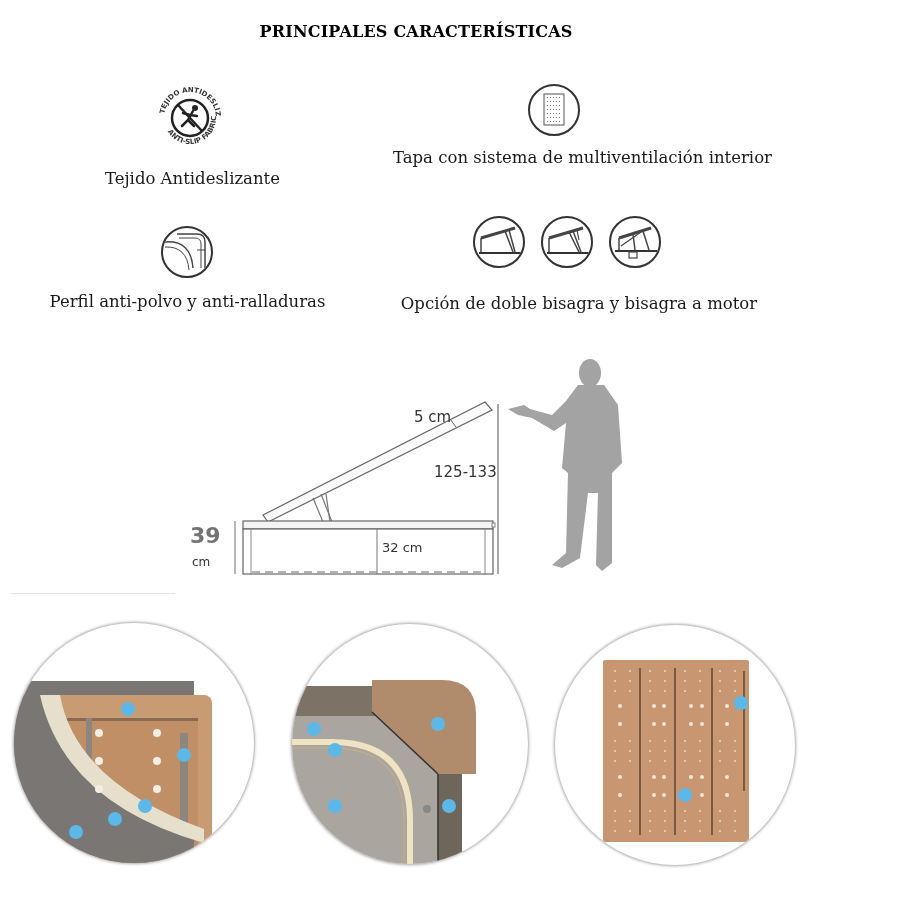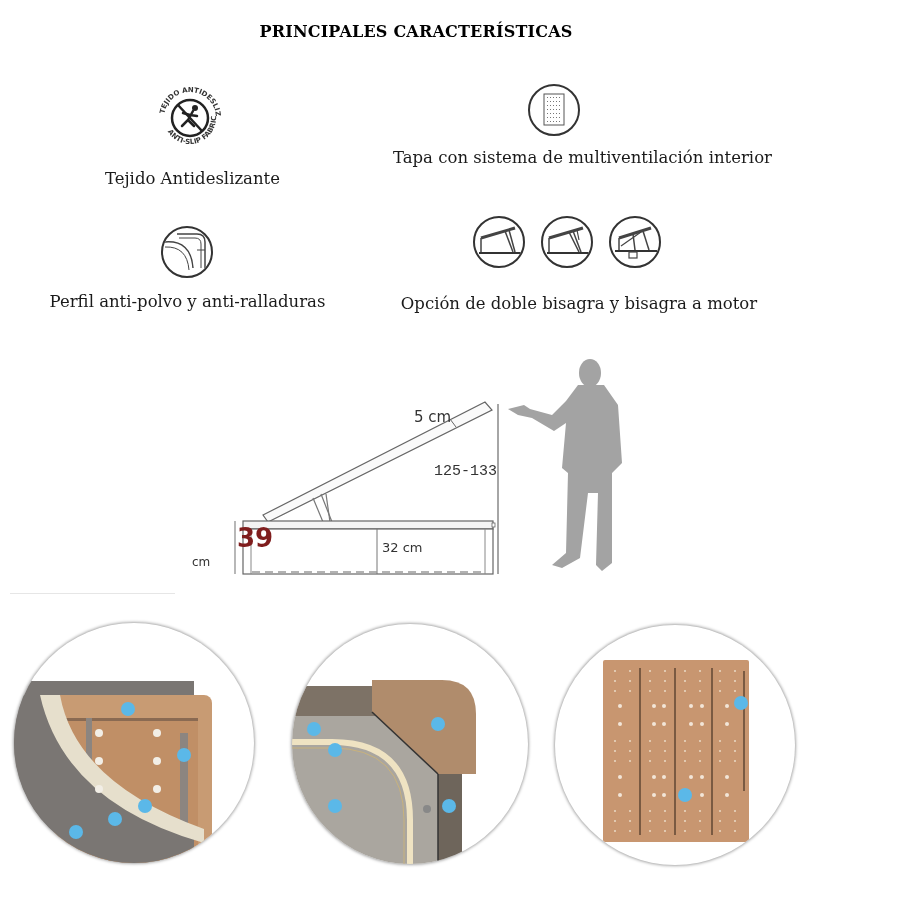--- a/index.html
+++ b/index.html
@@ -140,22 +140,22 @@
     <line x1="305" y1="139" x2="305" y2="184" stroke="#888" stroke-width="1"></line>
     <line x1="197" y1="139" x2="197" y2="184" stroke="#777" stroke-width="1"></line>
     <line x1="72" y1="182" x2="304" y2="182" stroke="#999" stroke-width="1.5" stroke-dasharray="8,5"></line>
 
     <line x1="55" y1="131" x2="55" y2="184" stroke="#888" stroke-width="1.2"></line>
 
     <line x1="318" y1="14" x2="318" y2="184" stroke="#888" stroke-width="1.5"></line>
   </svg>
 </div>
 <div class="diag-text" style="left:390px; top:408px; font-size:15px;margin-left:24px;">5 cm</div>
-<div class="diag-text" style="left:434px; top:463px; font-size:15px;font-family:Liberation Mono, monospace;">125-133</div>
-<div class="diag-text" style="left:190px; top:523px; font-size:26px; font-weight:bold; color:#7f1d1d;margin-left:47px;">39</div>
+<div class="diag-text" style="left:434px; top:463px; font-size:15px;">125-133</div>
+<div class="diag-text" style="left:190px; top:523px; font-size:22px; font-weight:bold; color:#737373;">39</div>
 <div class="diag-text" style="left:192px; top:555px; font-size:12px;">cm</div>
 <div class="diag-text" style="left:382px; top:540px; font-size:13px;">32 cm</div>
 
 <div class="abs" style="left:500px; top:353px; width:125px; height:225px;">
   <svg width="125" height="225" viewBox="0 0 125 225">
     <g fill="#a3a3a3">
       <ellipse cx="90" cy="20" rx="11" ry="14"></ellipse>
       <path d="M78 32 L104 32 L118 52 L122 110 L112 120 L112 210 L102 218 L96 212 L98 140 L88 140 L80 205 L62 215 L52 212 L66 200 L68 120 L62 115 L66 70 L54 78 L32 65 L18 62 L8 56 L24 52 L30 56 L52 62 L66 48 Z"></path>
     </g>
   </svg>

